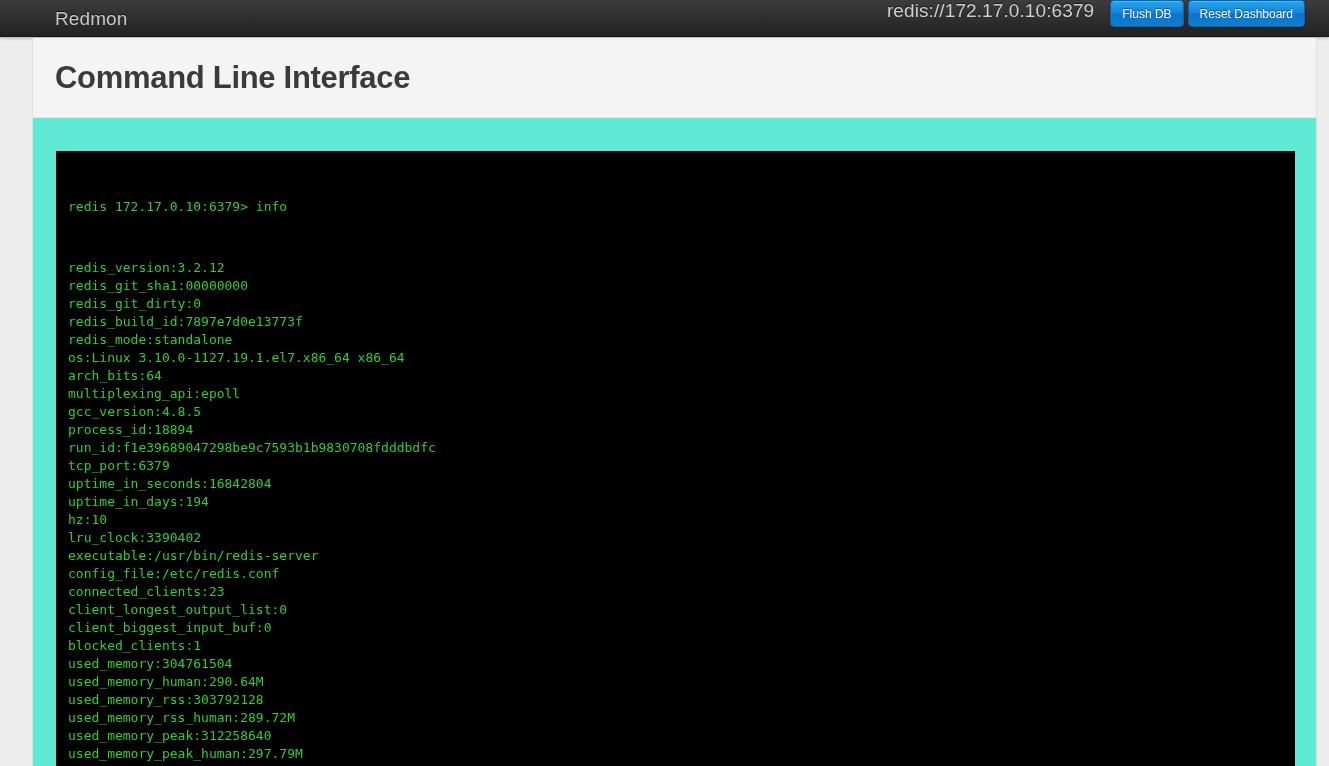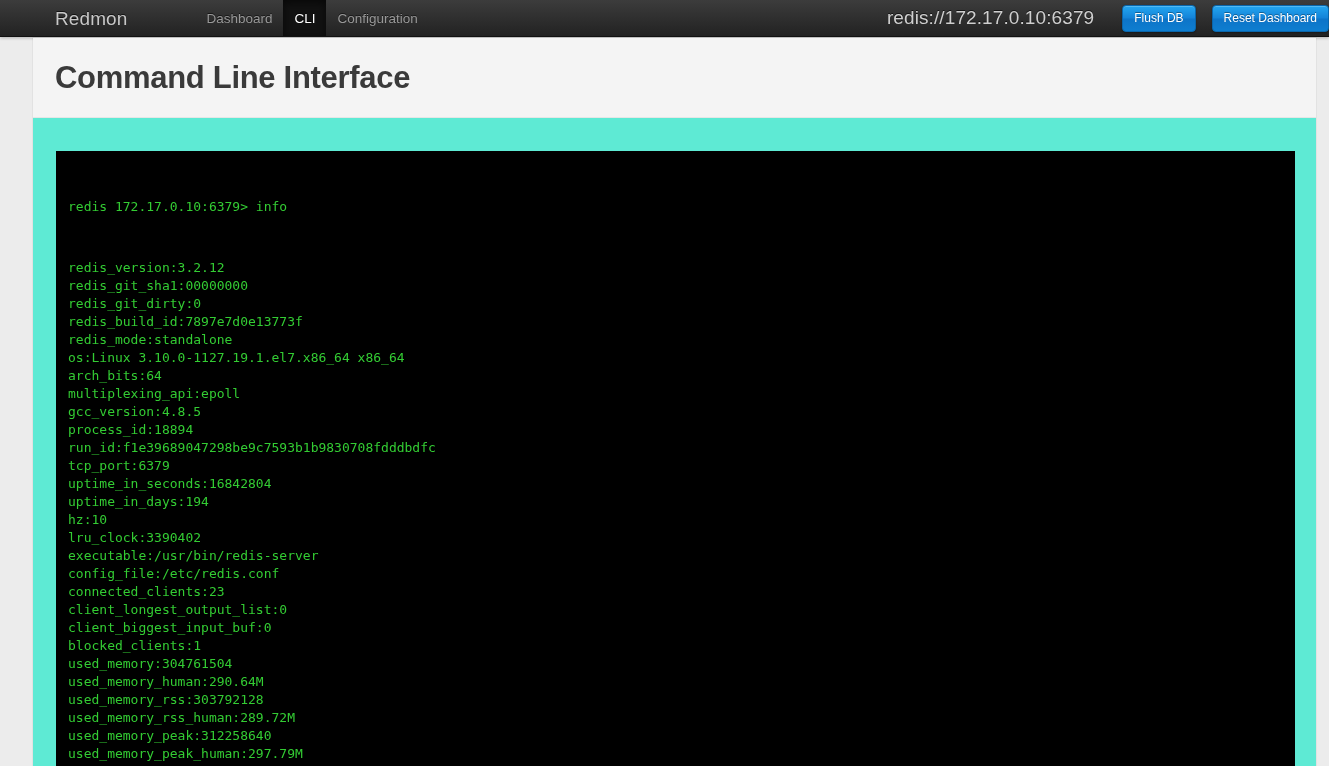--- a/index.html
+++ b/index.html
@@ -58,22 +58,23 @@
   }
   .nav-item.active {
     color: #ffffff;
     background: #121212;
     box-shadow: inset 0 3px 8px rgba(0,0,0,0.6);
   }
 
   .nav-right {
     margin-left: auto;
     display: flex;
-    align-items: center;
-    gap: 16px;
+    align-items: flex-start;
+    padding-right: 24px;
+    gap: 4px;
   }
   .conn-url {
     color: #cfcfcf;
     font-size: 19px;
     font-weight: 400;
     letter-spacing: 0.1px;
     text-shadow: 0 -1px 0 rgba(0,0,0,0.6);
     margin-right: 12px;
     white-space: nowrap;
   }
@@ -139,25 +140,20 @@
   }
   .term-line { display: block; }
   .term-prompt { display: block; margin-bottom: 7px; }
 </style>
 </head>
 <body>
 
 <div class="navbar">
   <div class="nav-left">
     <div class="brand">Redmon</div>
-    <div class="nav-items">
-      <div class="nav-item">Dashboard</div>
-      <div class="nav-item active">CLI</div>
-      <div class="nav-item">Configuration</div>
-    </div>
   </div>
   <div class="nav-right">
     <div class="conn-url">redis://172.17.0.10:6379</div>
     <div class="btn-primary">Flush DB</div>
     <div class="btn-primary">Reset Dashboard</div>
   </div>
 </div>
 
 <div class="container">
   <div class="page-header">

